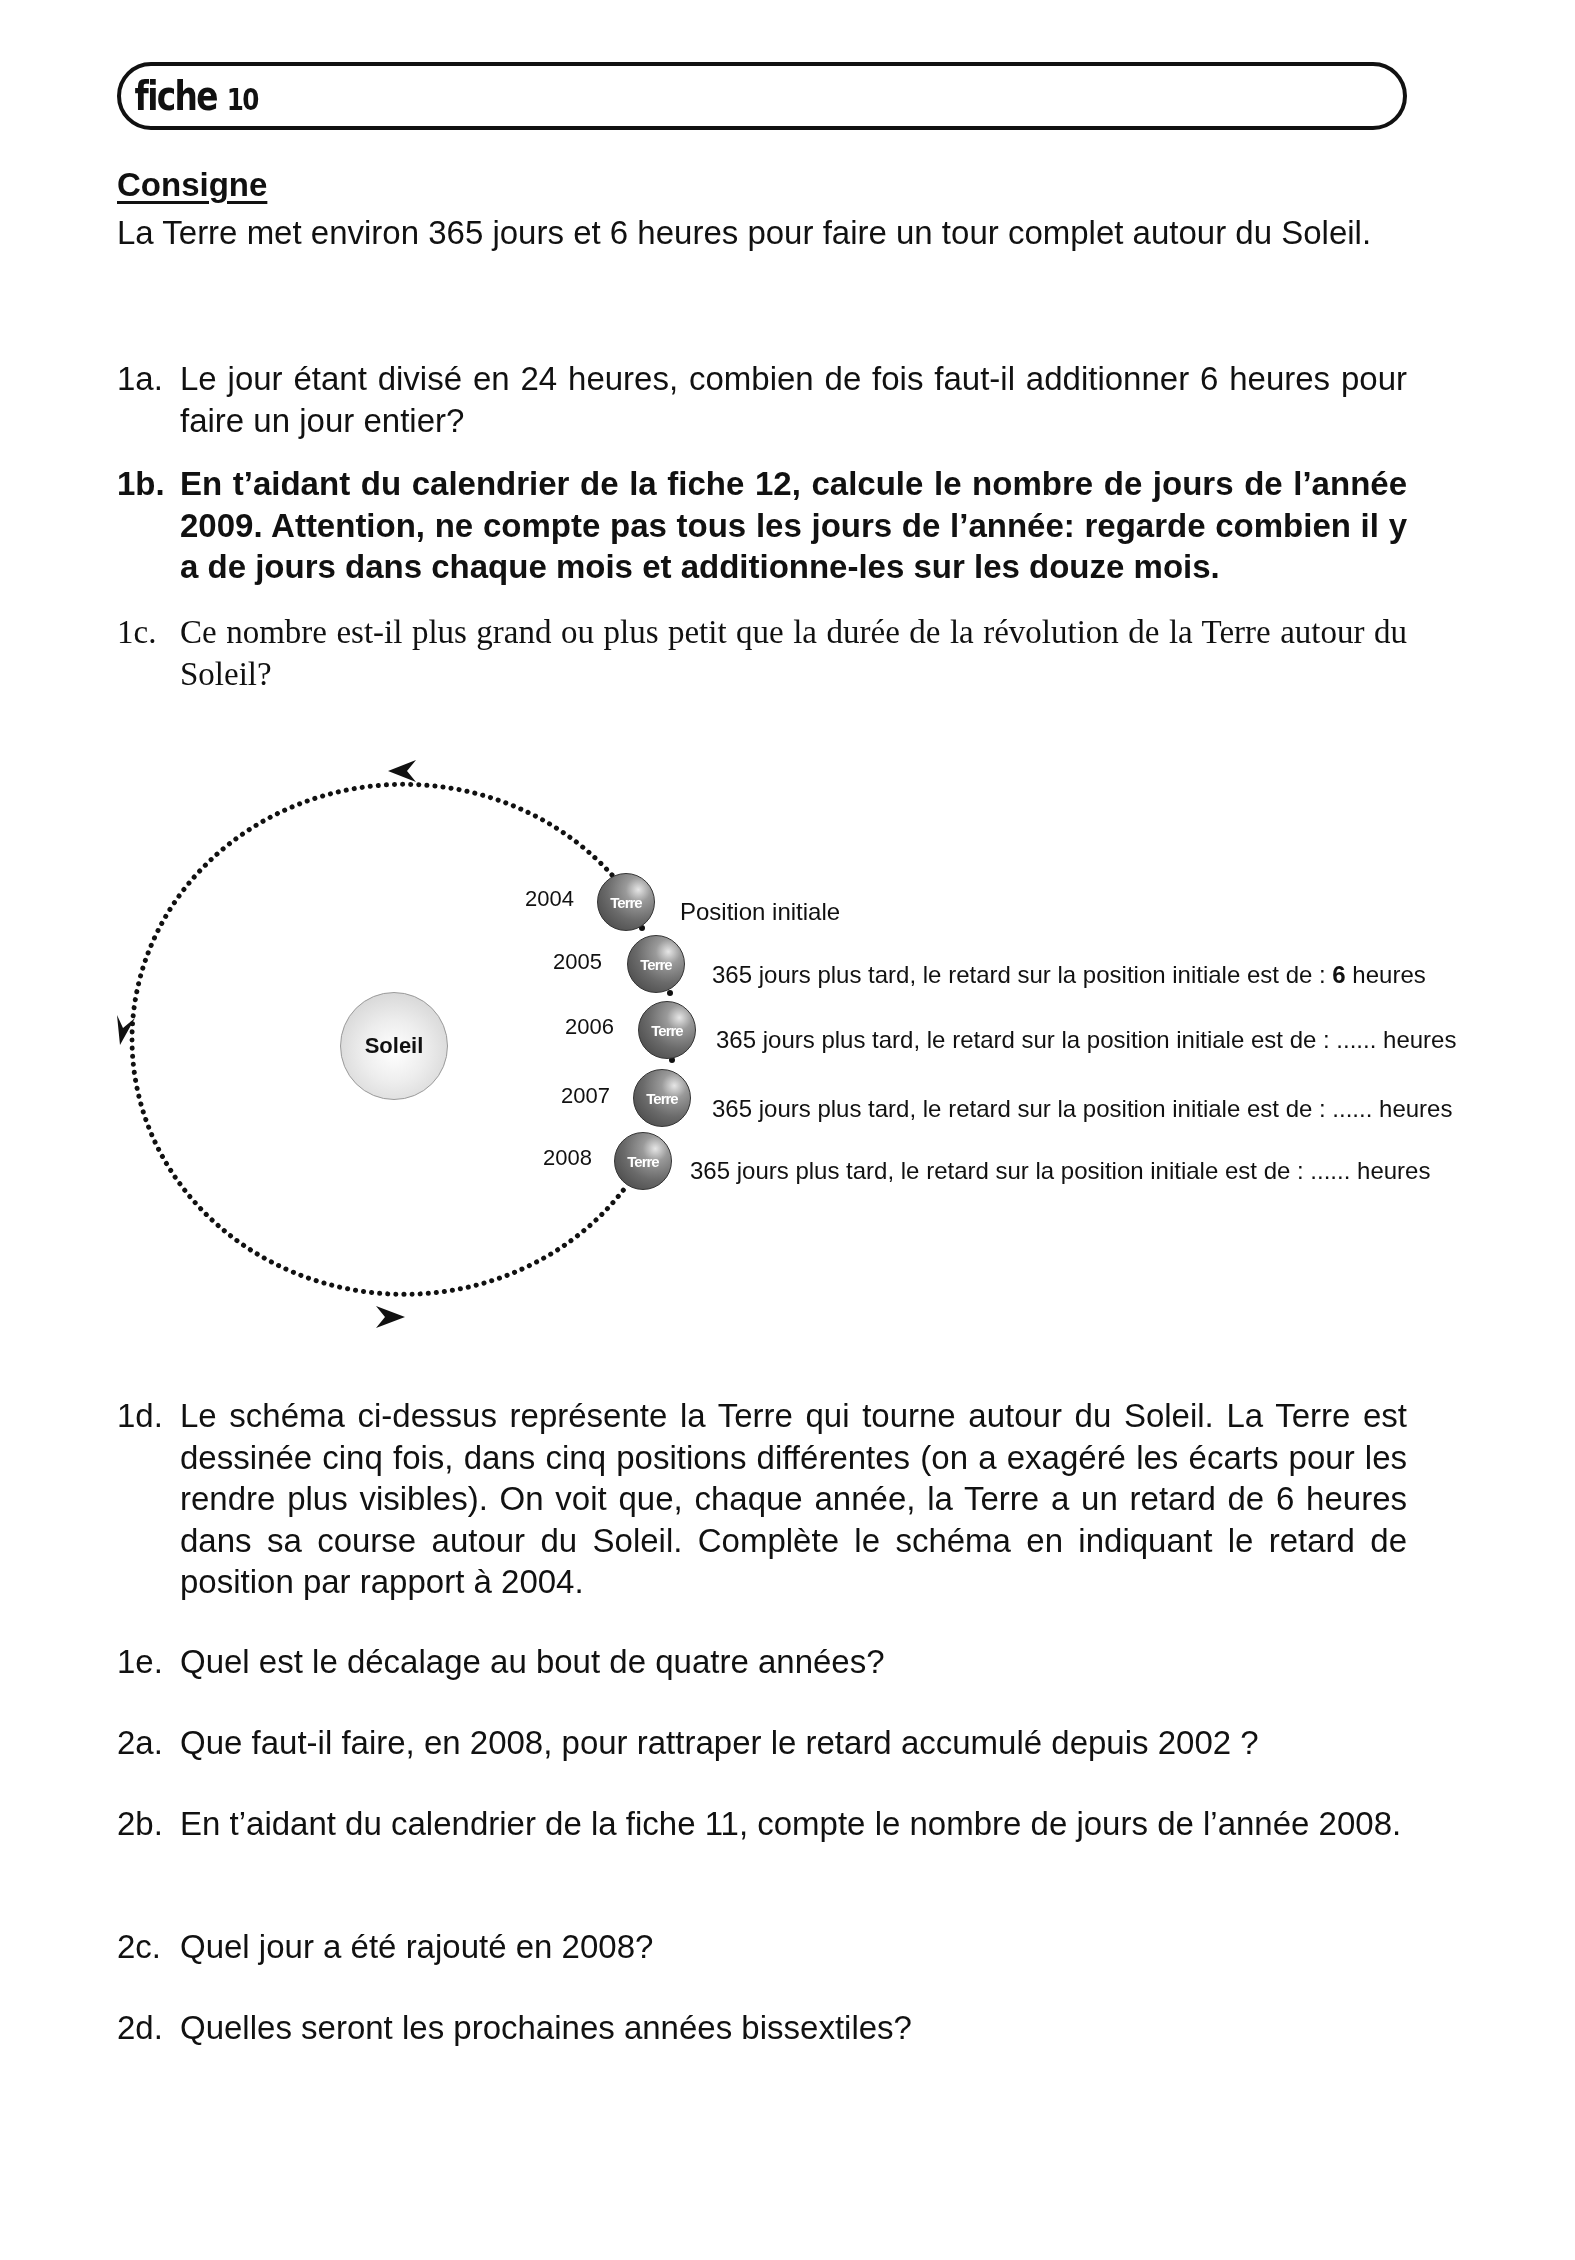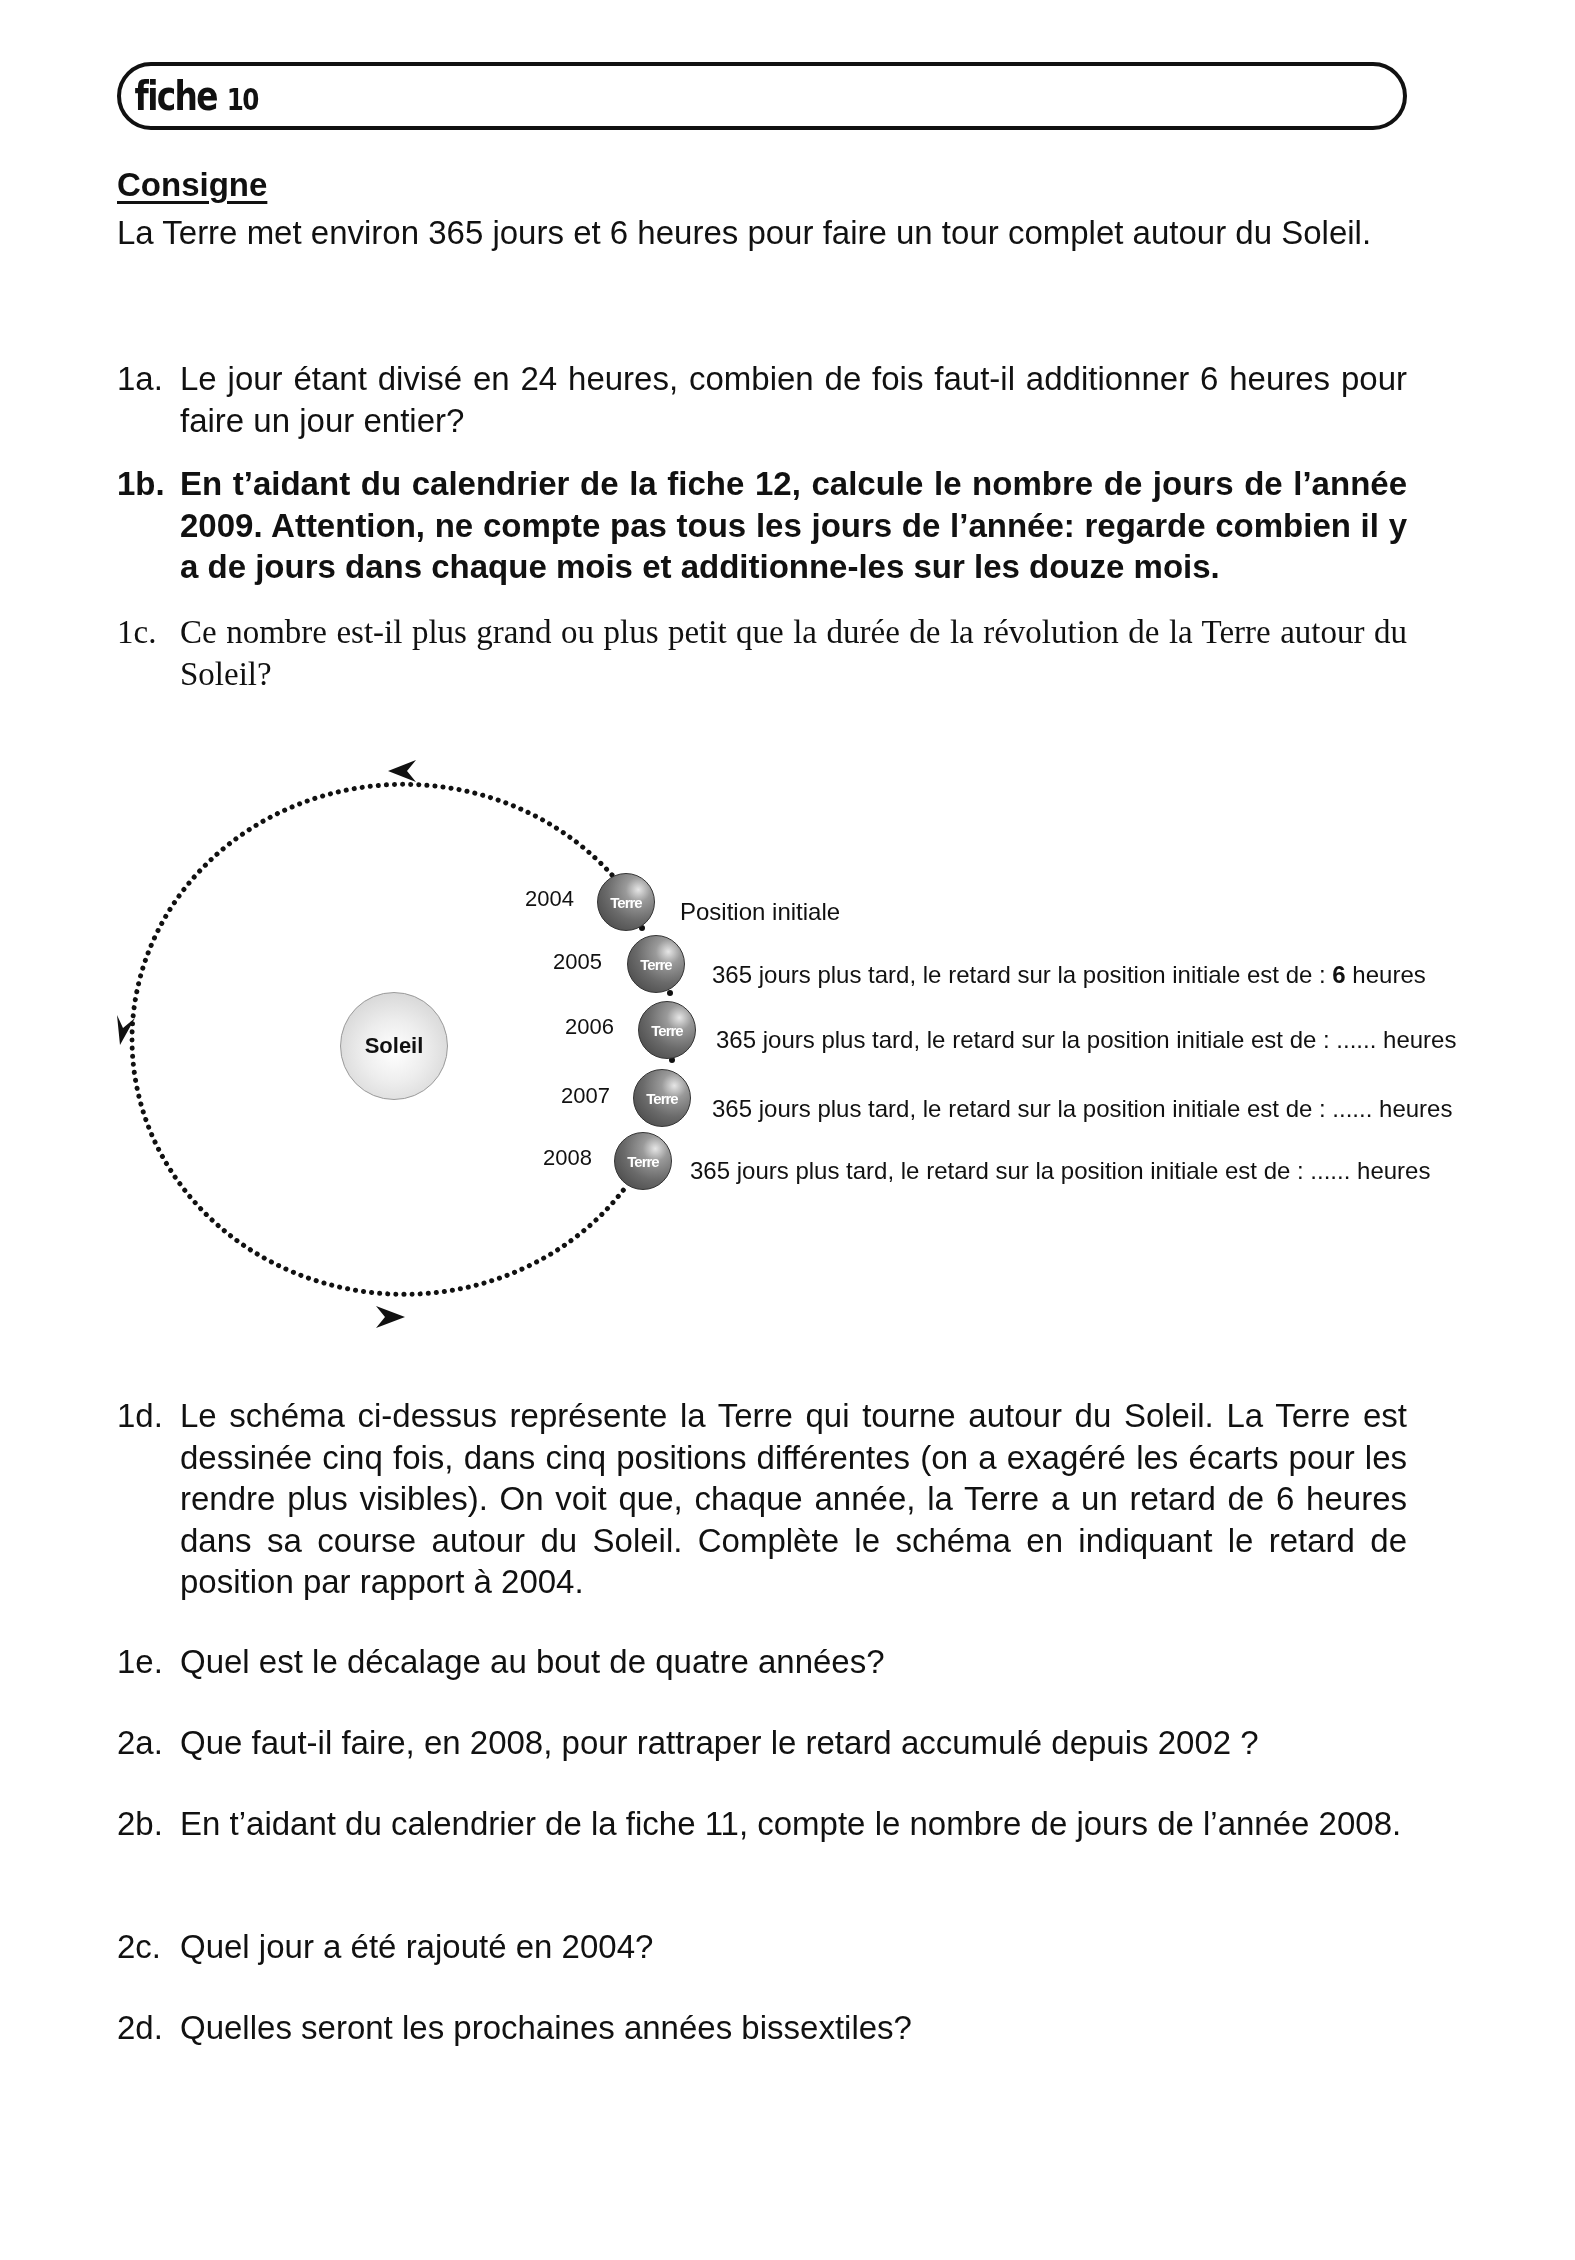--- a/index.html
+++ b/index.html
@@ -131,19 +131,19 @@
   <div class="text nojust">Que faut-il faire, en 2008, pour rattraper le retard accumulé depuis 2002 ?</div>
 </div>
 
 <div class="q" style="top:1803px;">
   <span class="label">2b.</span>
   <div class="text">En t’aidant du calendrier de la fiche 11, compte le nombre de jours de l’année 2008.</div>
 </div>
 
 <div class="q" style="top:1926px;">
   <span class="label">2c.</span>
-  <div class="text nojust">Quel jour a été rajouté en 2004?</div>
+  <div class="text nojust">Quel jour a été rajouté en 2008?</div>
 </div>
 
 <div class="q" style="top:2007px;">
   <span class="label">2d.</span>
   <div class="text nojust">Quelles seront les prochaines années bissextiles?</div>
 </div>
 
 </body></html>

